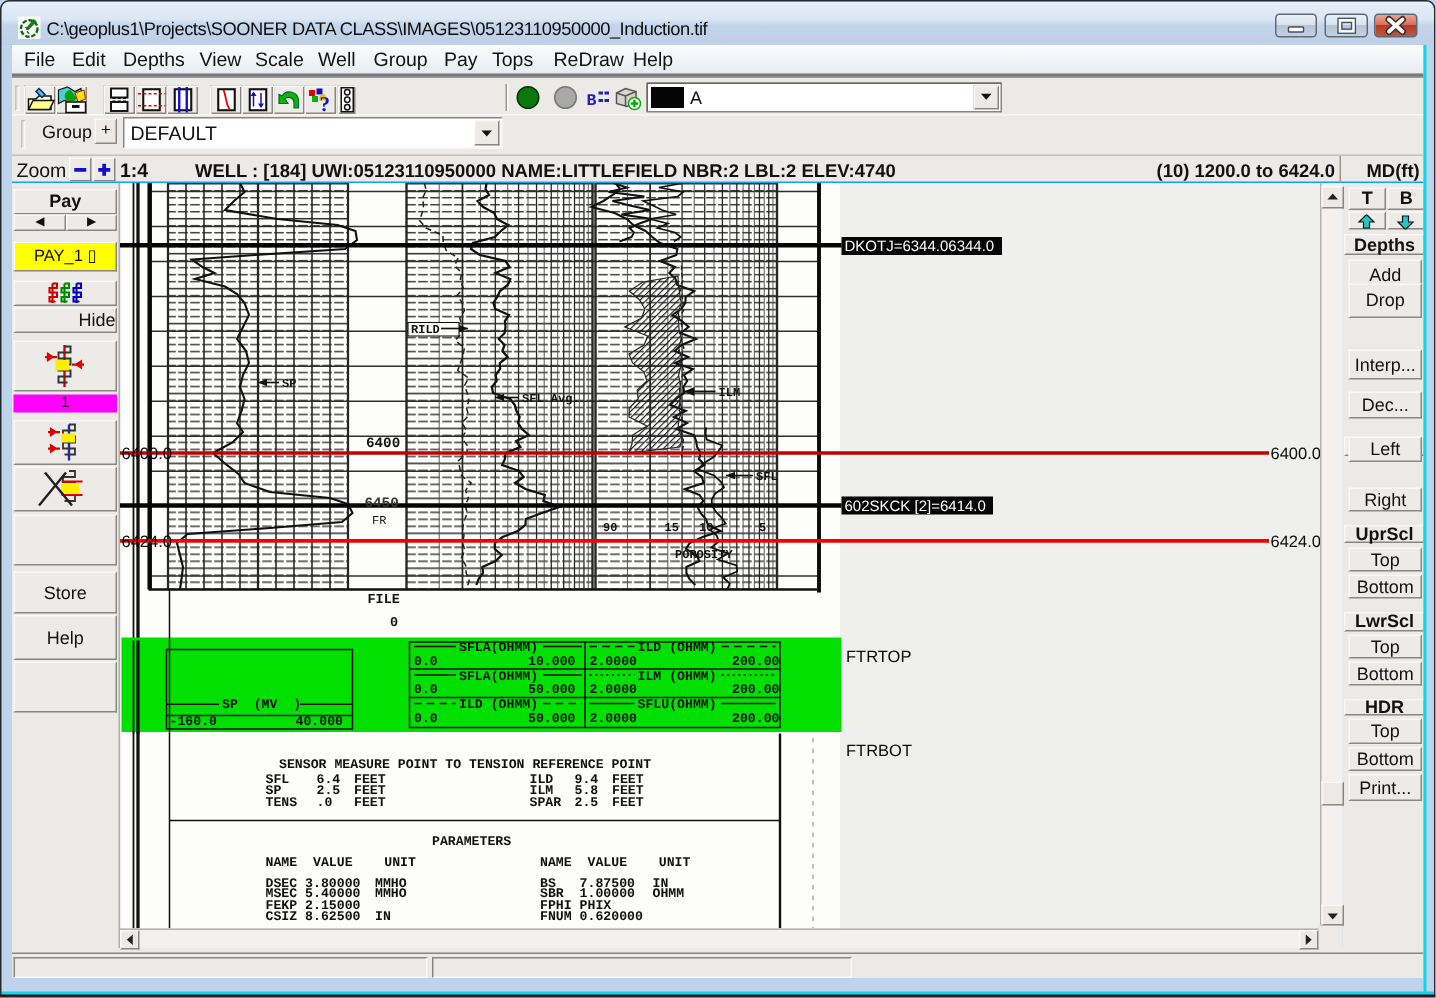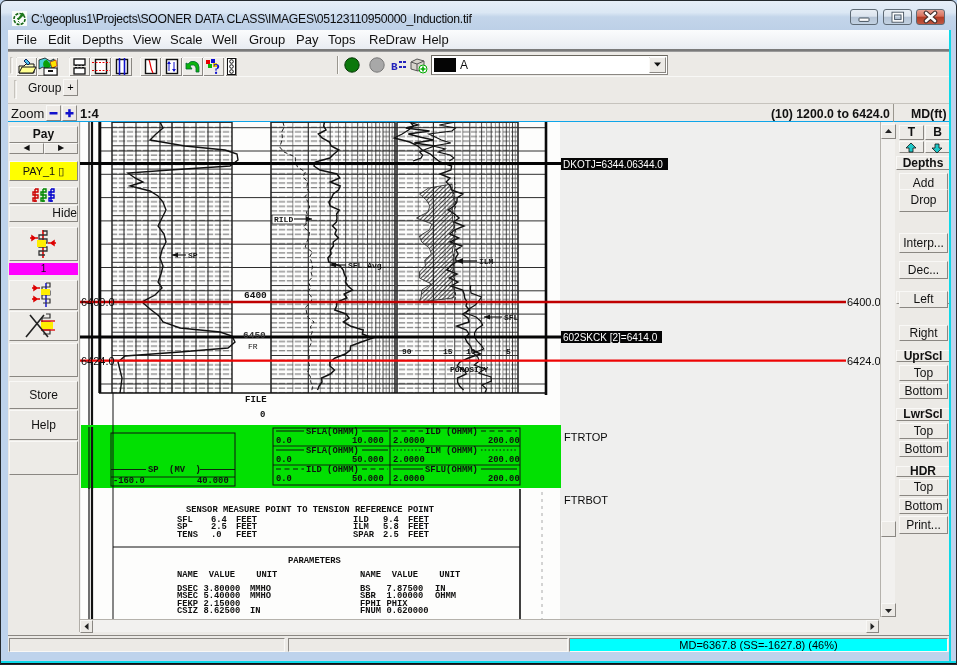--- a/index.html
+++ b/index.html
@@ -196,31 +196,38 @@
       <text x="452" y="17" font-family="Liberation Sans" font-size="12" fill="#111">A</text>
       <rect x="641.5" y="5.5" width="16" height="15" fill="#eceae6" stroke="#8a8782"></rect>
       <line x1="641.5" y1="20.5" x2="641.5" y2="5.5" stroke="#fbfaf8"></line>
       <line x1="641.5" y1="5.5" x2="657.5" y2="5.5" stroke="#fbfaf8"></line>
       <path d="M646,10.5 l3.5,4 3.5,-4 z" fill="#111"></path>
     </svg></div>
 <div class="abs bar" id="grouprow">
   <div style="position:absolute;left:6px;top:3px;width:3px;height:19px;border:1px solid;border-color:#c6c3bd #f9f8f6 #f9f8f6 #c6c3bd"></div>
   <div style="position:absolute;left:20px;top:4px;font-size:12px;color:#111">Group</div>
   <div class="raised" style="position:absolute;left:55px;top:2px;width:15px;height:17px;font-size:11px;text-align:center;line-height:15px">+</div>
+  <div class="sunken" style="position:absolute;left:74px;top:1px;width:253px;height:21px;background:#fff">
+     <div style="position:absolute;left:4px;top:2px;font-size:13px;color:#111">DEFAULT</div>
+     <div class="raised" style="position:absolute;right:1px;top:1px;width:17px;height:17px"><svg width="15" height="15">
+          <path d="M4,6 l3.5,4 3.5,-4 z" fill="#111"></path>
+        </svg></div>
+  </div>
 </div>
 <div class="abs bar" id="zoomrow">
   <div style="position:absolute;left:3px;top:2px;font-size:13px;color:#111">Zoom</div>
   <div class="raised" style="position:absolute;left:38px;top:1px;width:15px;height:16px"><svg width="13" height="14">
         <rect x="2.5" y="6" width="8" height="2.5" fill="#1111cc"></rect>
       </svg></div>
   <div class="raised" style="position:absolute;left:54px;top:1px;width:15px;height:16px"><svg width="13" height="14">
         <rect x="2.5" y="6" width="8" height="2.5" fill="#1111cc"></rect>
         <rect x="5.2" y="3.2" width="2.5" height="8" fill="#1111cc"></rect>
       </svg></div>
   <div style="position:absolute;left:72px;top:2px;font-size:13px;font-weight:bold;color:#111">1:4</div>
+  <div style="position:absolute;left:122px;top:3px;font-size:12.3px;font-weight:bold;color:#111">WELL : [184] UWI:05123110950000 NAME:LITTLEFIELD NBR:2 LBL:2 ELEV:4740</div>
   <div style="position:absolute;left:763px;top:3px;font-size:12.3px;font-weight:bold;color:#111">(10) 1200.0 to 6424.0</div>
   <div style="position:absolute;left:903px;top:3px;font-size:12.3px;font-weight:bold;color:#111">MD(ft)</div>
   <div style="position:absolute;left:885px;top:0px;width:1px;height:19px;background:#9a978f"></div>
 </div>
 <svg class="abs" id="canvas" style="left:80px;top:122px" width="800" height="497" xmlns="http://www.w3.org/2000/svg">
     <defs>
       <pattern id="hg" width="8" height="23.3" patternUnits="userSpaceOnUse">
         <rect width="8" height="23.3" fill="#fdfdfc"></rect>
         <line x1="0" y1="0.5" x2="8" y2="0.5" stroke="#2e2e2e" stroke-width="1.0"></line>
         <line x1="0" y1="5.16" x2="8" y2="5.16" stroke="#414141" stroke-width="0.85" stroke-dasharray="5.2,1.6"></line>
@@ -520,21 +527,20 @@
   <div class="sarrow" style="left:0;top:0;width:13px;height:13px;"><svg width="11" height="11">
         <path d="M3.5,5.5 l4,-3.5 v7 z" fill="#222"></path>
       </svg></div>
   <div class="sarrow" style="left:786px;top:0;width:13px;height:13px;"><svg width="11" height="11">
         <path d="M7.5,5.5 l-4,-3.5 v7 z" fill="#222"></path>
       </svg></div>
 </div>
 <div class="abs" id="statusrow">
   <div class="spanel" style="left:1px;width:276px;"></div>
   <div class="spanel" style="left:280px;width:280px;"></div>
-  <div class="spanel" style="left:561px;width:379px;background:#00ffff;font-size:11px;text-align:center;line-height:13px;">MD=6367.8 (SS=-1627.8) (46%)</div>
 </div>
 <div class="abs" id="borderL"></div>
 <div class="abs" id="borderR"></div>
 <div class="abs" id="borderB"></div>
 <div class="abs" id="cyanR"></div>
 <div class="abs" id="cyanB"></div>
 <div class="abs" id="blackB"></div>
 <div class="abs" id="frame-outline" style="pointer-events:none"></div>
 
 </body></html>

